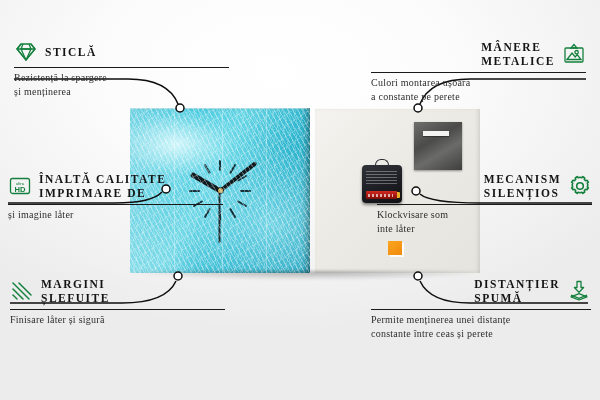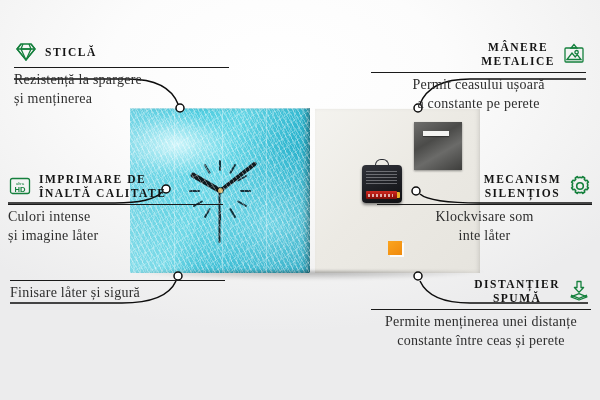--- a/index.html
+++ b/index.html
@@ -80,29 +80,29 @@
   .battery{ position:absolute; left:4px; bottom:4px; width:31px; height:8px;
     background:linear-gradient(180deg,#cf2a22 0%,#a8160f 55%,#7e0e09 100%); border-radius:1px; }
   .battery:after{ content:""; position:absolute; right:-3px; top:1px; width:3px; height:6px; background:#e8b02a; border-radius:0 1px 1px 0; }
   .battery i{ position:absolute; left:2px; top:2.5px; right:4px; height:3px; background:repeating-linear-gradient(90deg,rgba(255,255,255,.65) 0 2px, rgba(0,0,0,0) 2px 4px); }
   .foam{ position:absolute; left:73px; bottom:18px; width:14px; height:14px;
     background:linear-gradient(145deg,#fba520,#f08a0c); box-shadow:2px 2px 0 rgba(255,255,255,.85); }
 
   
   .callout{ position:absolute; width:215px; }
   .callout.left{ text-align:left; }
-  .callout.right{ text-align:center; }
+  .callout.right{ text-align:left; }
   .co-head{ display:flex; align-items:center; gap:7px; }
   .callout.right .co-head{ flex-direction:row-reverse; }
   .co-title{
     font-family:"Liberation Serif", serif; font-weight:700; font-size:11.5px;
     letter-spacing:1.5px; line-height:1.25; color:#141414; text-transform:uppercase;
   }
   .co-rule{ height:1.4px; background:#1a1a1a; margin:3px 0 3px; }
-  .co-sub{ font-size:14px; line-height:1.35; color:#2e2e2e; letter-spacing:.25px; }
+  .co-sub{ font-size:10px; line-height:1.35; color:#2e2e2e; letter-spacing:.25px; }
   .ico{ flex:0 0 auto; width:24px; height:24px; color:#15803d; }
   .ico svg{ display:block; width:24px; height:24px; }
 
   
   .wire{ position:absolute; inset:0; pointer-events:none; }
   .wire path{ fill:none; stroke:#0d0d0d; stroke-width:1.5; }
   .wire circle{ fill:#ffffff; stroke:#0d0d0d; stroke-width:1.5; }
 </style>
 </head>
 <body>
@@ -211,32 +211,47 @@
   <div class="callout left" style="left:8px; top:172px;">
     <div class="co-head">
       <span class="ico">
         <svg viewBox="0 0 24 24">
           <rect x="2.5" y="4.5" width="19" height="15" rx="2" fill="none" stroke="currentColor" stroke-width="1.3"></rect>
           <text x="12" y="11" text-anchor="middle" font-family="Liberation Sans, sans-serif" font-size="4.4" fill="currentColor">ultra</text>
           <text x="12" y="17.6" text-anchor="middle" font-family="Liberation Sans, sans-serif" font-size="7.6" font-weight="bold" fill="currentColor">HD</text>
         </svg>
       </span>
       <div class="co-title">
+        <div>ÎNALTĂ CALITATE</div>
         <div>IMPRIMARE DE</div>
-        <div>ÎNALTĂ CALITATE</div>
-      </div>
-    </div>
-    <div class="co-rule"></div>
-    <div class="co-sub">
-      <div>Culori intense</div>
+      </div>
+    </div>
+    <div class="co-rule"></div>
+    <div class="co-sub">
       <div>și imagine låter</div>
     </div>
   </div>
 
   <div class="callout left" style="left:10px; top:277px;">
+    <div class="co-head">
+      <span class="ico">
+        <svg viewBox="0 0 24 24">
+            <g stroke="currentColor" stroke-width="1.5" stroke-linecap="round">
+          <path d="M3 4 L19 20"></path>
+              <path d="M3 10 L13 20"></path>
+              <path d="M3 16 L7 20"></path>
+              <path d="M9 4 L21 16"></path>
+        </g>
+          </svg>
+      </span>
+      <div class="co-title">
+        <div>MARGINI</div>
+        <div>ȘLEFUITE</div>
+      </div>
+    </div>
     <div class="co-rule"></div>
     <div class="co-sub">
       <div>Finisare låter și sigură</div>
     </div>
   </div>
 
   <div class="callout right" style="left:371px; top:40px;">
     <div class="co-head">
       <span class="ico">
         <svg viewBox="0 0 24 24">
@@ -248,21 +263,21 @@
         </g>
           </svg>
       </span>
       <div class="co-title">
         <div>MÂNERE</div>
         <div>METALICE</div>
       </div>
     </div>
     <div class="co-rule"></div>
     <div class="co-sub">
-      <div>Permit ceasului ușoară</div>
+      <div>Culori montarea ușoară</div>
       <div>a constante pe perete</div>
     </div>
   </div>
 
   <div class="callout right" style="left:371px; top:277px; width:220px;">
     <div class="co-head">
       <span class="ico">
         <svg viewBox="0 0 24 24">
             <g fill="none" stroke="currentColor" stroke-width="1.3" stroke-linejoin="round">
           <path d="M10 2.5h4v6h2.6L12 13.4 7.4 8.5H10z"></path>

